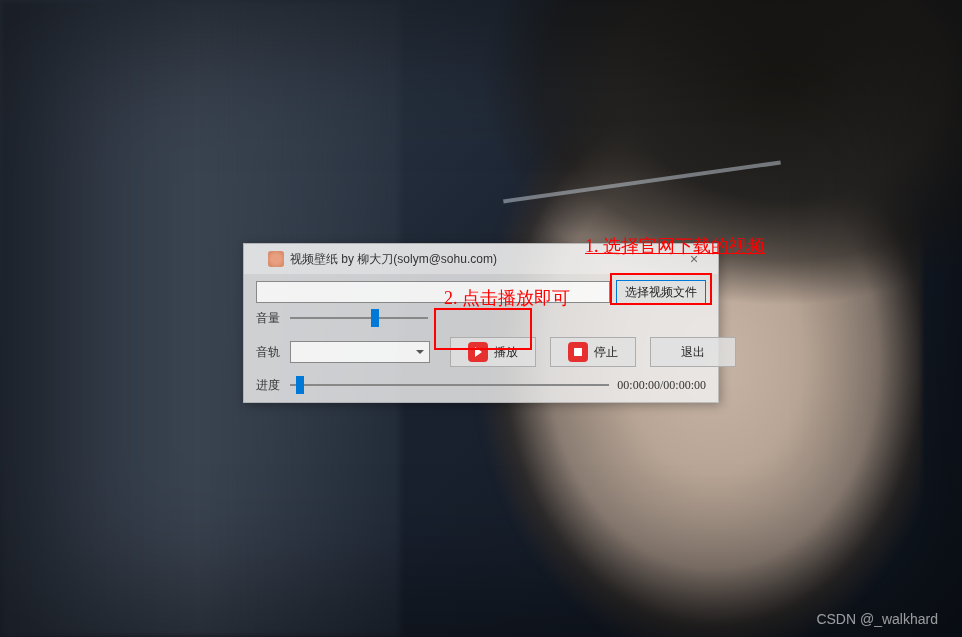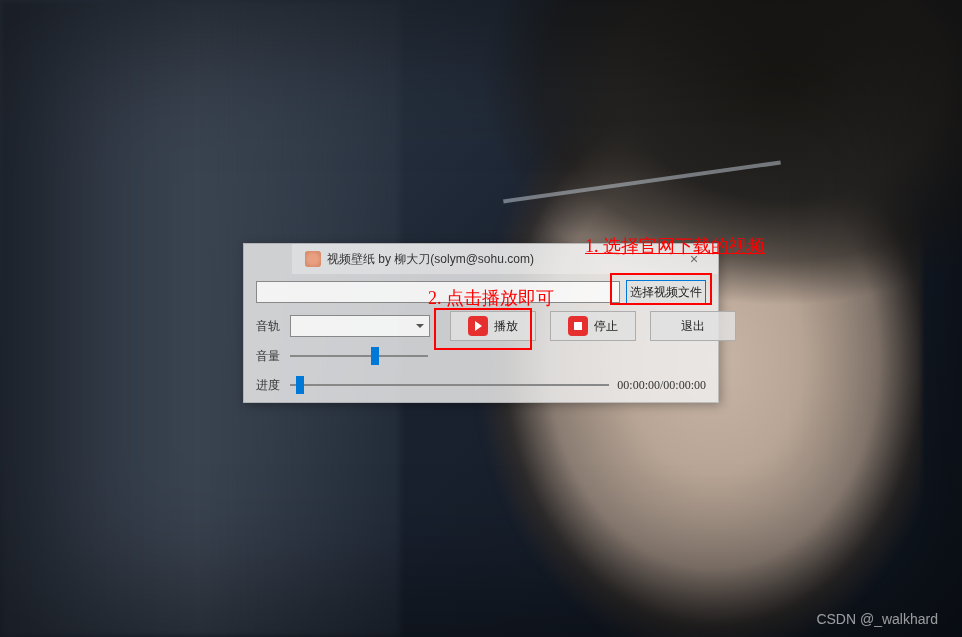--- a/index.html
+++ b/index.html
@@ -65,23 +65,22 @@
   background: rgba(240, 240, 240, 0.82);
   border: 1px solid rgba(160,160,160,0.6);
   box-shadow: 2px 2px 10px rgba(0,0,0,0.3);
   z-index: 10;
 }
 
 .titlebar {
   height: 30px;
   display: flex;
   align-items: center;
-  padding: 0 4px 0 13px;
+  padding: 0 4px 0 24px;
   background: rgba(255,255,255,0.3);
-  margin-left: 48px;
 }
 .app-icon {
   width: 16px;
   height: 16px;
   background: radial-gradient(circle, #e8a080 40%, #d08060 100%);
   border-radius: 3px;
   margin-right: 6px;
   flex-shrink: 0;
 }
 .title-text {
@@ -114,21 +113,21 @@
 
 .path-input {
   flex: 1;
   height: 22px;
   border: 1px solid #888;
   background: rgba(255,255,255,0.75);
   padding: 0 4px;
 }
 
 .select-file-btn {
-  width: 80px;
+  width: 90px;
   height: 24px;
   margin-left: 6px;
   background: rgba(225,225,225,0.9);
   border: 1px solid #0078d7;
   color: #222;
   cursor: pointer;
   font-size: 12px;
   display:flex;
   align-items:center;
   justify-content:center;
@@ -291,20 +290,28 @@
     </div>
   </div>
 
   <div class="content">
 
     <div class="row">
       <input class="path-input" type="text" value="" style="">
       <button class="select-file-btn">
         <span>选择视频文件</span>
       </button>
+    </div>
+
+    <div class="row" style="margin-top:-4px;">
+      <span class="label">音量</span>
+      <div class="slider volume-slider">
+        <div class="slider-track"></div>
+        <div class="slider-thumb" id="vol-thumb" style="left: 80.6px;"></div>
+      </div>
     </div>
 
     <div class="row" style="height:32px;">
       <span class="label">音轨</span>
       <div class="select-wrap">
         <select class="track-select"></select>
       </div>
 
       <div class="btn-group" style="margin-left:20px;">
         <button class="act-btn">
@@ -314,38 +321,30 @@
         <button class="act-btn">
           <span class="icon-stop"></span>
           <span>停止</span>
         </button>
         <button class="act-btn">
           <span>退出</span>
         </button>
       </div>
     </div>
 
-    <div class="row" style="margin-top:-4px;">
-      <span class="label">音量</span>
-      <div class="slider volume-slider">
-        <div class="slider-track"></div>
-        <div class="slider-thumb" id="vol-thumb" style="left: 80.6px;"></div>
-      </div>
-    </div>
-
     <div class="row progress-row">
       <span class="label">进度</span>
       <div class="slider progress-slider">
         <div class="slider-track"></div>
         <div class="slider-thumb" id="prog-thumb" style="left: 6px;"></div>
       </div>
       <span class="time-display">00:00:00/00:00:00</span>
     </div>
   </div>
 </div>
 
 <div class="annotation red-text" style="left:585px; top:234px;text-decoration:underline;">1. 选择官网下载的视频</div>
 <div class="annotation red-box" style="left:610px; top:273px; width:102px; height:32px;"></div>
 
-<div class="annotation red-text" style="left:428px; top:286px;text-align:right;">2. 点击播放即可</div>
+<div class="annotation red-text" style="left:444px; top:286px;text-align:right;">2. 点击播放即可</div>
 <div class="annotation red-box" style="left:434px; top:308px; width:98px; height:42px;"></div>
 
 <div class="watermark">CSDN @_walkhard</div>
 
 </body></html>

